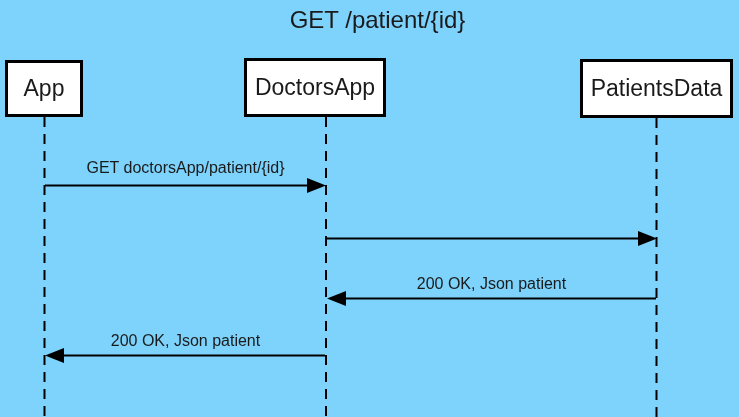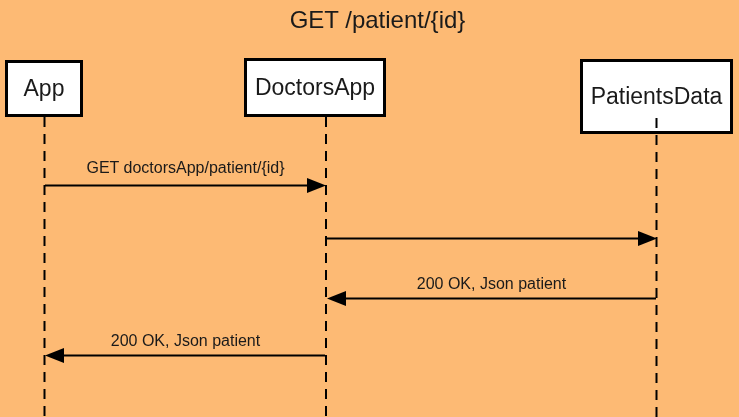--- a/index.html
+++ b/index.html
@@ -5,21 +5,21 @@
   html, body {
     margin: 0;
     padding: 0;
     background: #ffffff;
     font-family: "Liberation Sans", sans-serif;
   }
   .canvas {
     position: relative;
     width: 739px;
     height: 417px;
-    background: #fdba74;
+    background: #7dd3fc;
     overflow: hidden;
   }
   .diagram-title {
     position: absolute;
     top: 6px;
     left: 16px;
     width: 723px;
     text-align: center;
     font-size: 24px;
     line-height: 28px;
@@ -33,21 +33,21 @@
     background: #ffffff;
     display: flex;
     align-items: center;
     justify-content: center;
     font-size: 23px;
     color: #1a1a1a;
     white-space: nowrap;
   }
   .actor-app      { left: 5px;   top: 60px; width: 78px;  height: 57px; }
   .actor-doctors  { left: 244px; top: 58px; width: 142px; height: 59px; }
-  .actor-patients { left: 580px; top: 59px; width: 153px; height: 75px; }
+  .actor-patients { left: 580px; top: 59px; width: 153px; height: 59px; }
   .lines-layer {
     position: absolute;
     left: 0;
     top: 0;
   }
   .msg-label {
     position: absolute;
     font-size: 16px;
     line-height: 20px;
     color: #1a1a1a;

